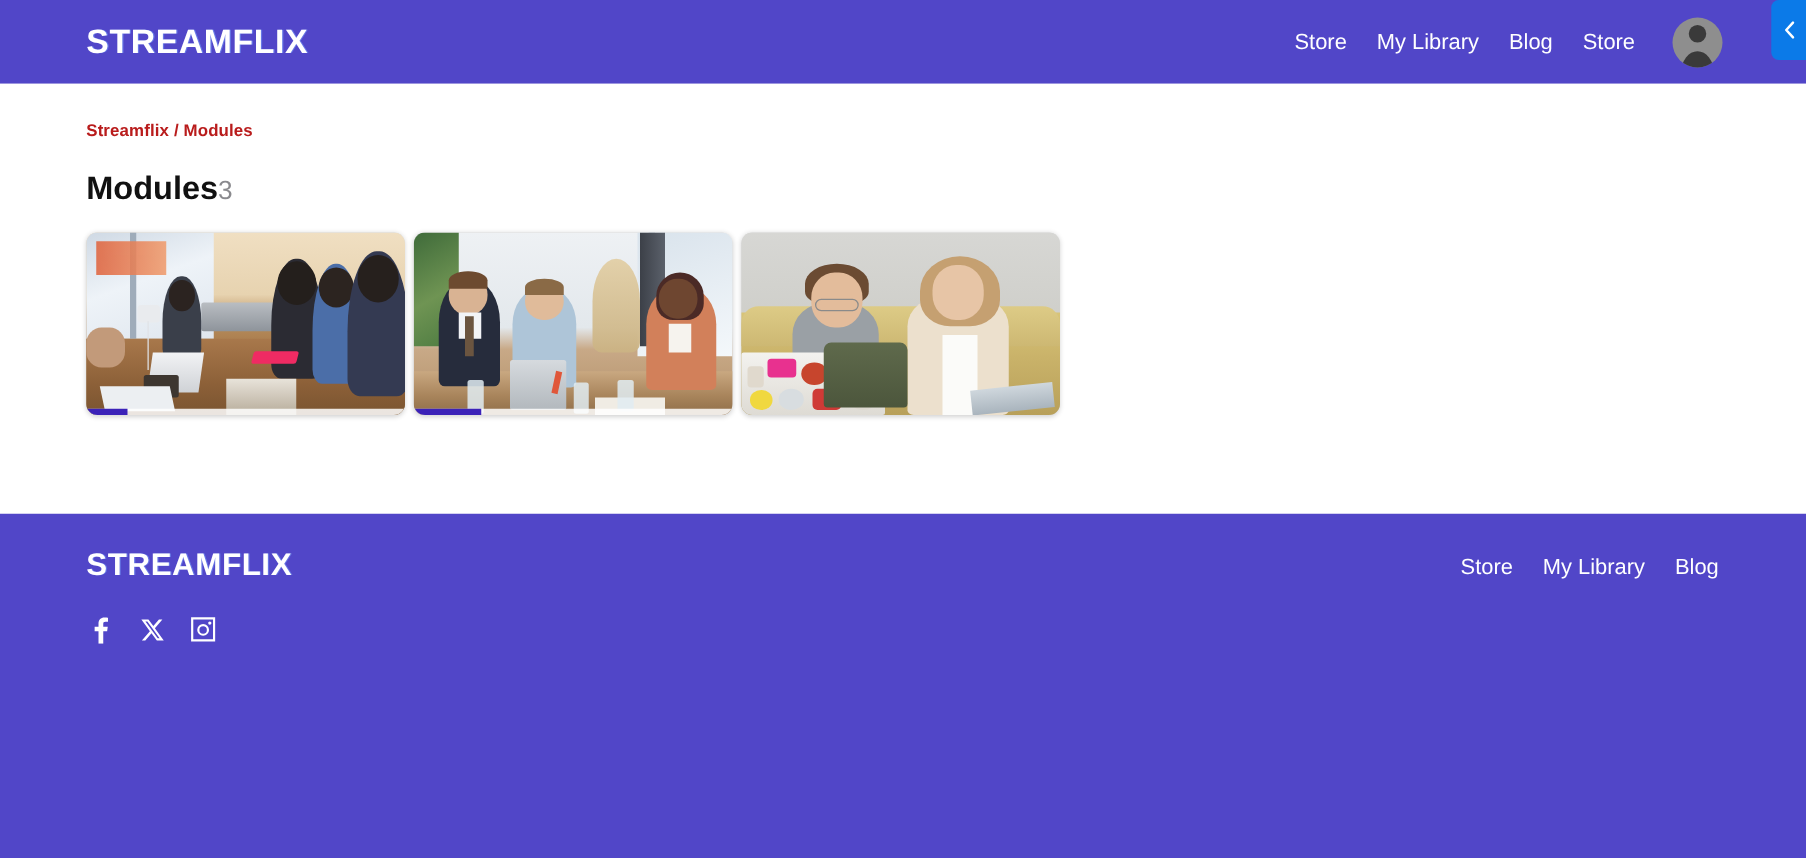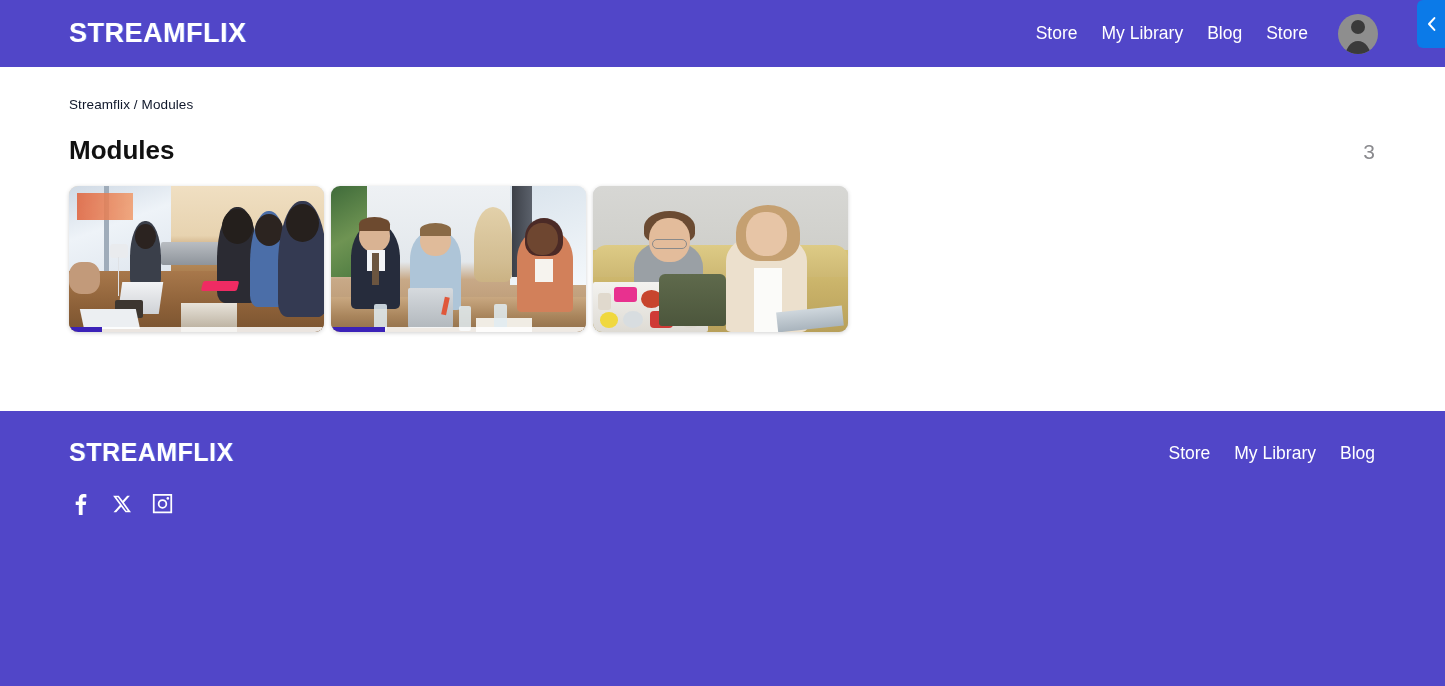--- a/index.html
+++ b/index.html
@@ -98,29 +98,29 @@
     position: relative;
     width: 1445px;
     height: 344px;
     background: #ffffff;
     padding: 0 69px;
   }
 
   .breadcrumb {
     padding-top: 31px;
     font-size: 13.5px;
-    color: #0f172a;
+    color: #b91c1c;
     line-height: 1;
     letter-spacing: 0.1px;
+    font-weight: bold;
   }
 
   .title-row {
     display: flex;
     align-items: baseline;
-    justify-content: space-between;
     margin-top: 24px;
   }
 
   .page-title {
     font-size: 26px;
     font-weight: bold;
     color: #111111;
     line-height: 1.1;
   }
 

